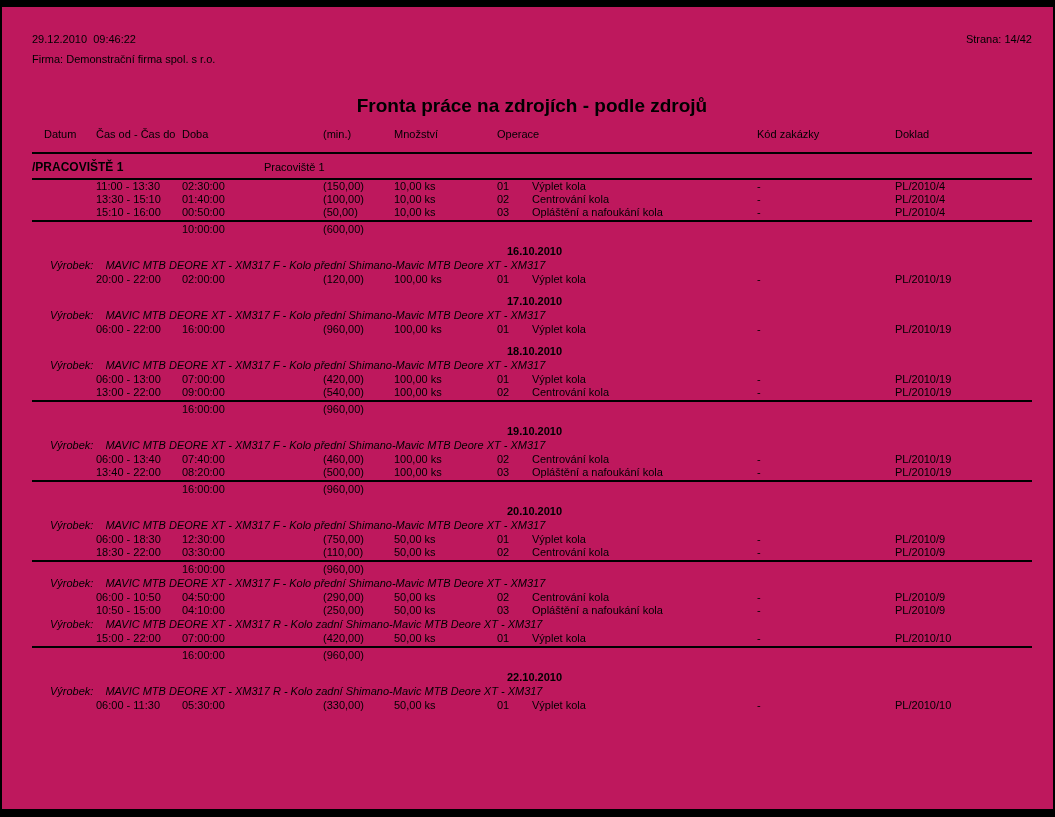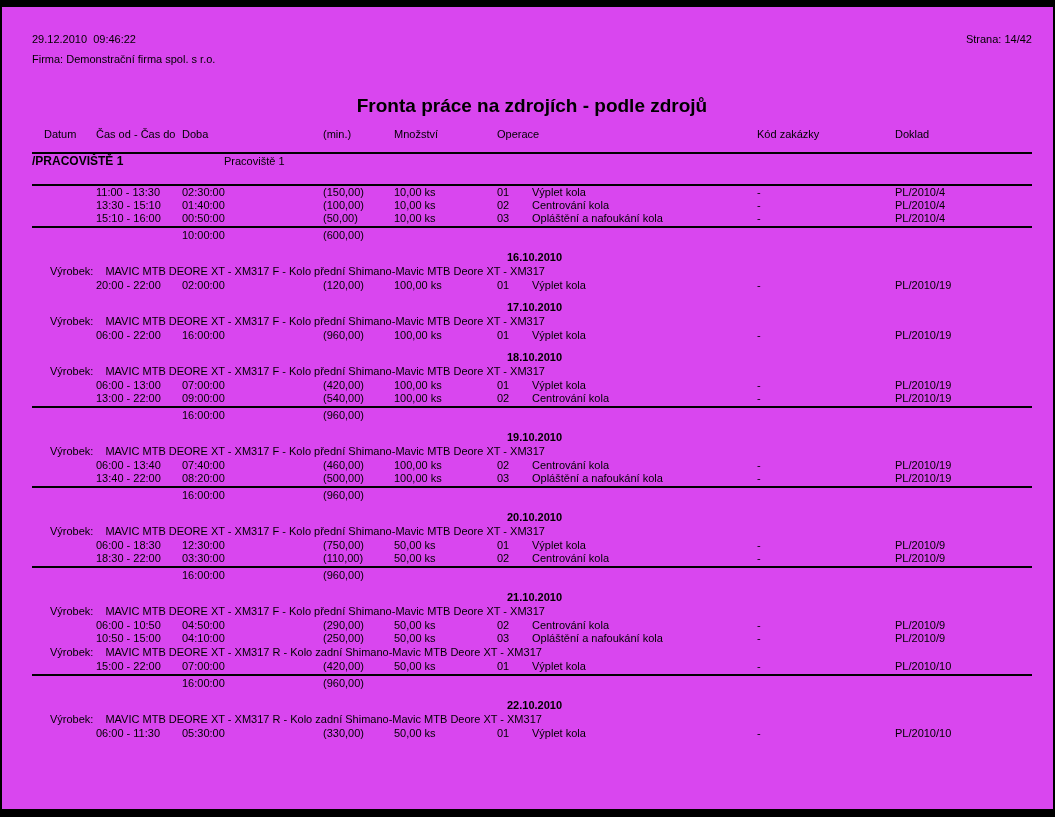--- a/index.html
+++ b/index.html
@@ -1,19 +1,19 @@
 <!DOCTYPE html>
 <html><head>
 <meta charset="utf-8">
 <style>
   html,body{margin:0;padding:0;background:#fff;}
   .page{
     width:1055px;height:817px;box-sizing:border-box;
     border:2px solid #000;border-top-width:7px;border-bottom-width:8px;
-    background:#d946ef;color:#000;
+    background:#be185d;color:#000;
     font-family:"Liberation Sans",sans-serif;font-size:11px;
     overflow:hidden;position:relative;
   }
   .content{margin-left:30px;margin-right:23px;width:1000px;}
   .ws{white-space:pre;}
   .top-line{display:flex;justify-content:space-between;margin-top:26px;line-height:13px;}
   .firm-line{margin-top:7px;line-height:13px;}
   .title{text-align:center;font-weight:bold;font-size:19px;margin-top:29px;line-height:22px;}
   .subtitle{text-align:center;font-weight:bold;font-size:12.5px;margin-top:15px;line-height:14px;}
 
@@ -23,26 +23,26 @@
   .c6{padding-left:8px;}
   .c8{padding-left:22px;}
 
   .thead{margin-top:11px;padding-bottom:11px;border-bottom:2px solid #000;}
   .thead .h1{padding-left:12px;}
   .thead .h3{padding-right:8px;}
   .thead .h4{padding-right:14px;}
   .thead .h5{padding-right:16px;}
   .thead .hop{grid-column:6 / span 2;padding-left:8px;}
 
-  .resource-row{padding-bottom:15px;border-bottom:2px solid #000;display:flex;line-height:15px;}
+  .resource-row{margin-top:6px;padding-bottom:3px;border-bottom:2px solid #000;display:flex;line-height:15px;gap:40px;}
   .rcode{font-weight:bold;font-size:12px;width:192px;white-space:pre;}
   .rname{font-size:11px;}
 
   .date-row{font-weight:bold;margin-top:9px;padding-left:5px;line-height:13px;text-align:center;}
-  .product-row{padding-left:18px;line-height:13px;margin:1px 0;white-space:pre;}
+  .product-row{font-style:italic;padding-left:18px;line-height:13px;margin:1px 0;white-space:pre;}
   .pname{margin-left:12px;}
   .rule{border-top:2px solid #000;margin-top:1px;}
   .subtotal-row{padding-top:1px;}
 </style>
 </head>
 <body>
 
 <div class="page">
   <div class="content">
 
@@ -223,21 +223,20 @@
           <span class="cell c8">-</span>
           <span class="cell c9">PL/2010/9</span>
         </div>
         <div class="rule"></div>
         <div class="row subtotal-row">
           <span class="cell c1"></span>
           <span class="cell c2"></span>
           <span class="cell c3 r">16:00:00</span>
           <span class="cell c4 r">(960,00)</span>
         </div>
-        <div class="date-row">21.10.2010</div>
         <div class="product-row"><span class="plabel">Výrobek:</span><span class="pname">MAVIC MTB DEORE XT - XM317 F - Kolo přední Shimano-Mavic MTB Deore XT - XM317</span></div>
         <div class="row data-row">
           <span class="cell c1"></span>
           <span class="cell c2">06:00 - 10:50</span>
           <span class="cell c3 r">04:50:00</span>
           <span class="cell c4 r">(290,00)</span>
           <span class="cell c5 r">50,00 ks</span>
           <span class="cell c6">02</span>
           <span class="cell c7">Centrování kola</span>
           <span class="cell c8">-</span>

